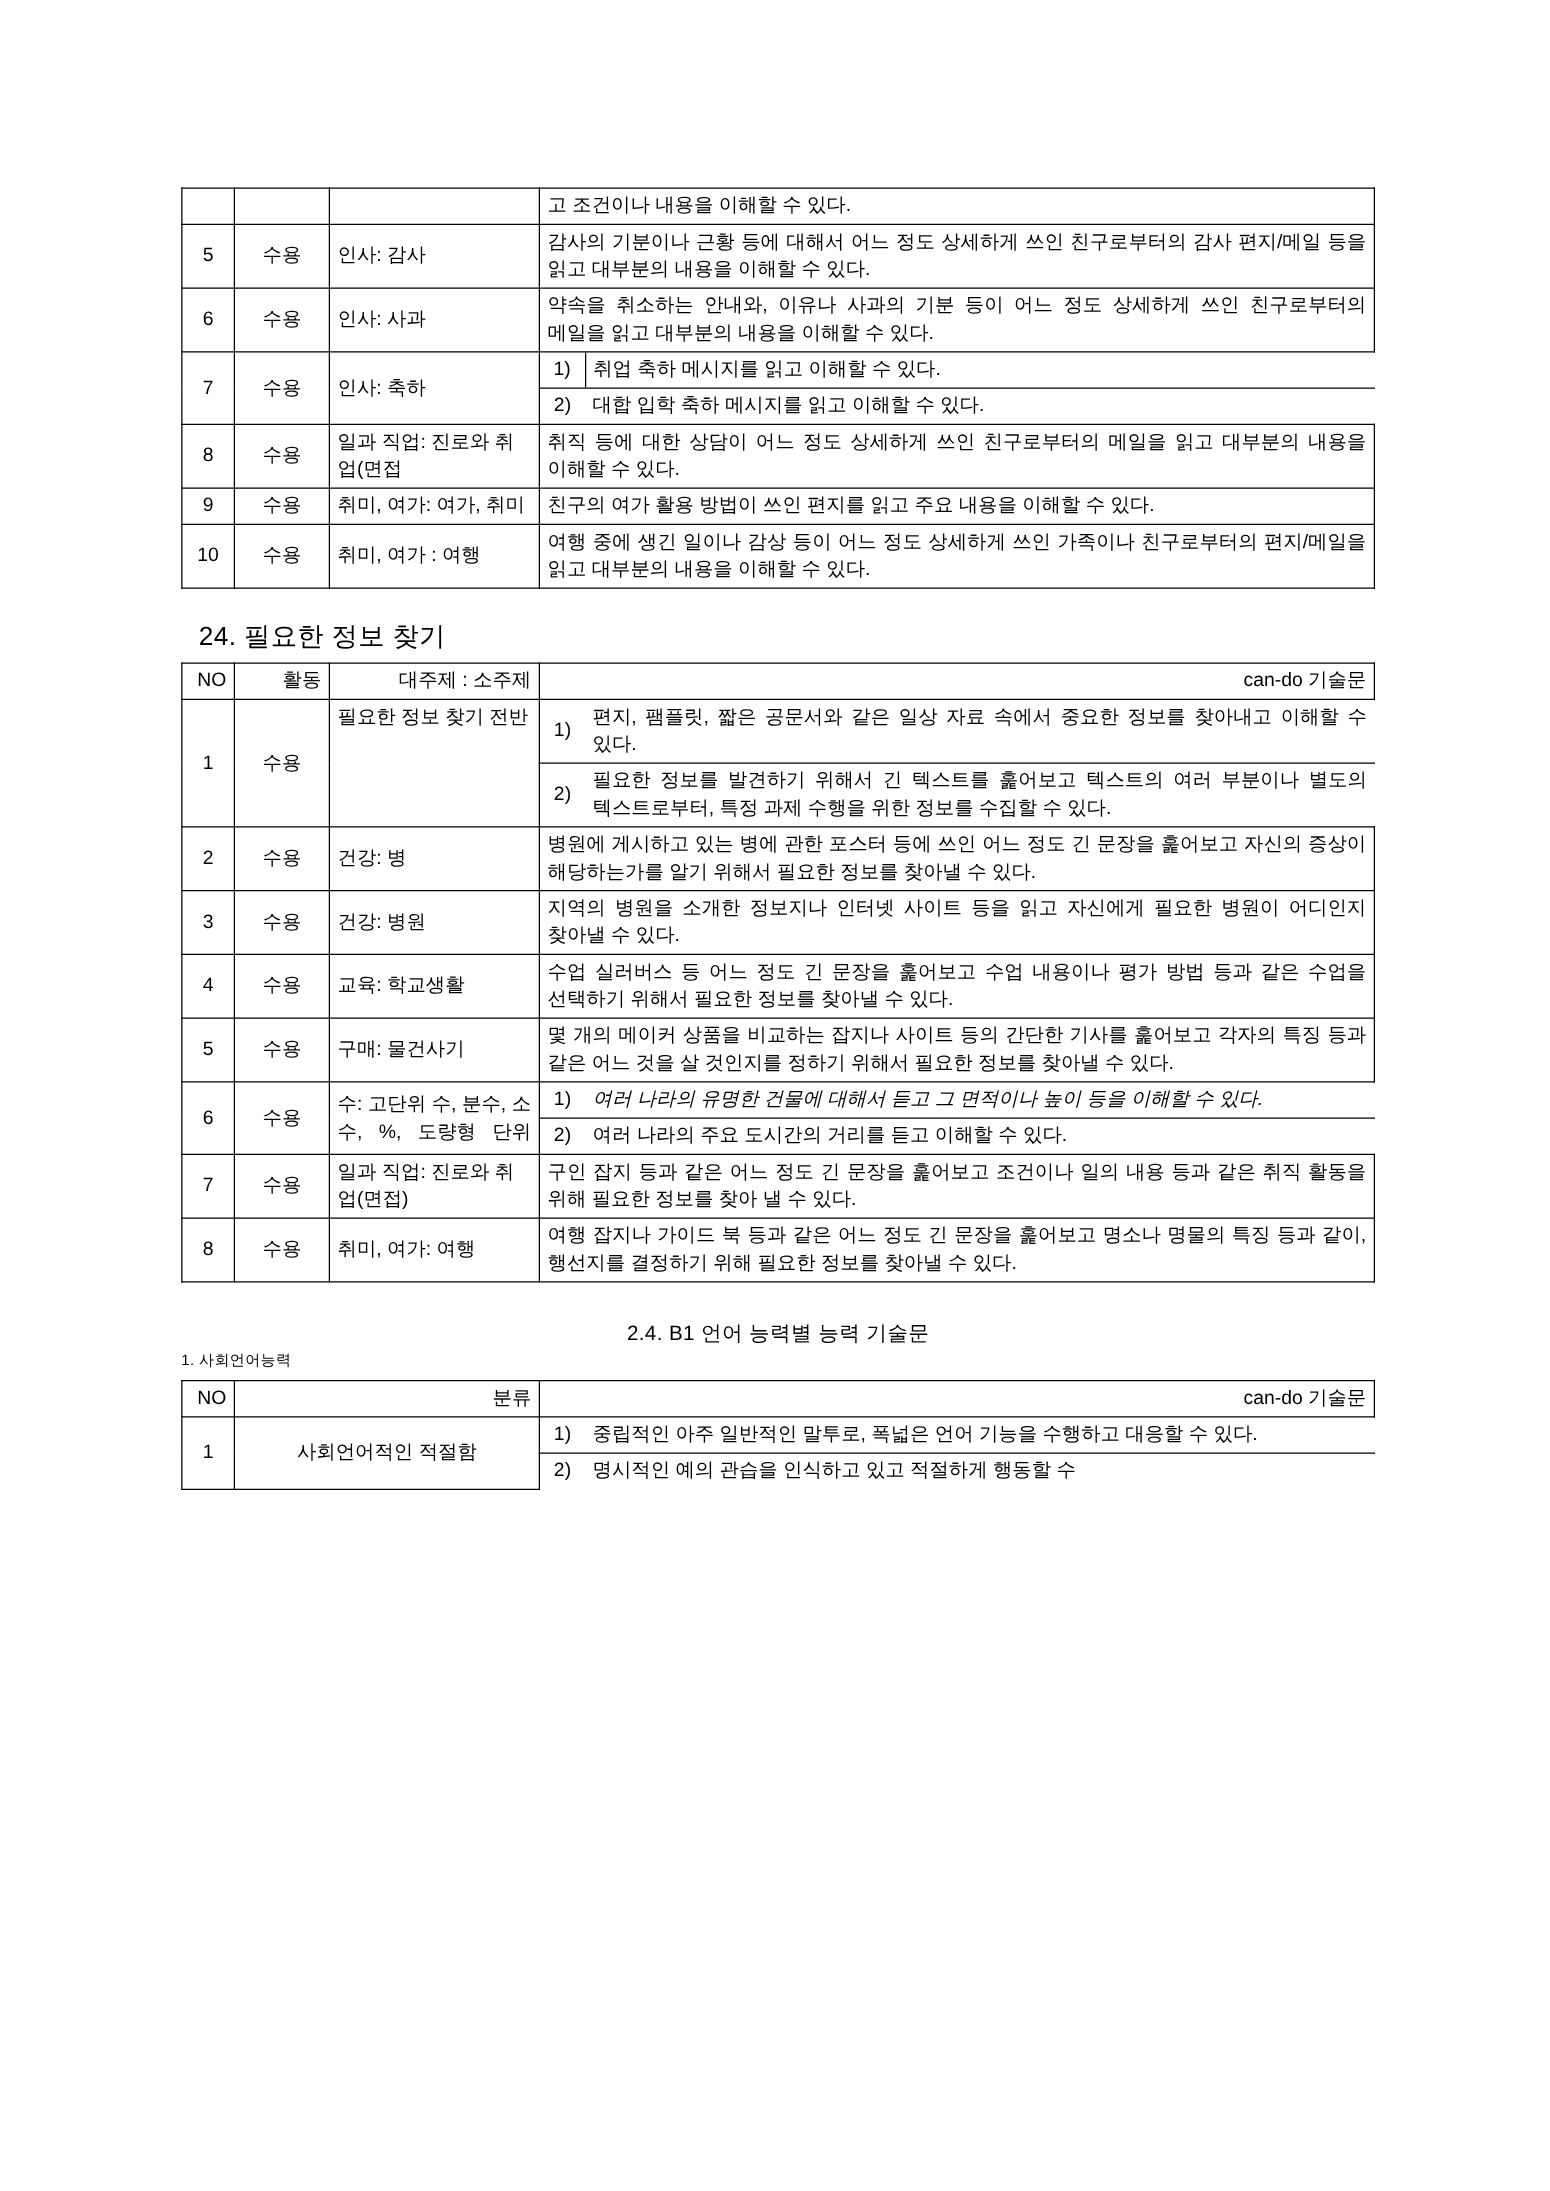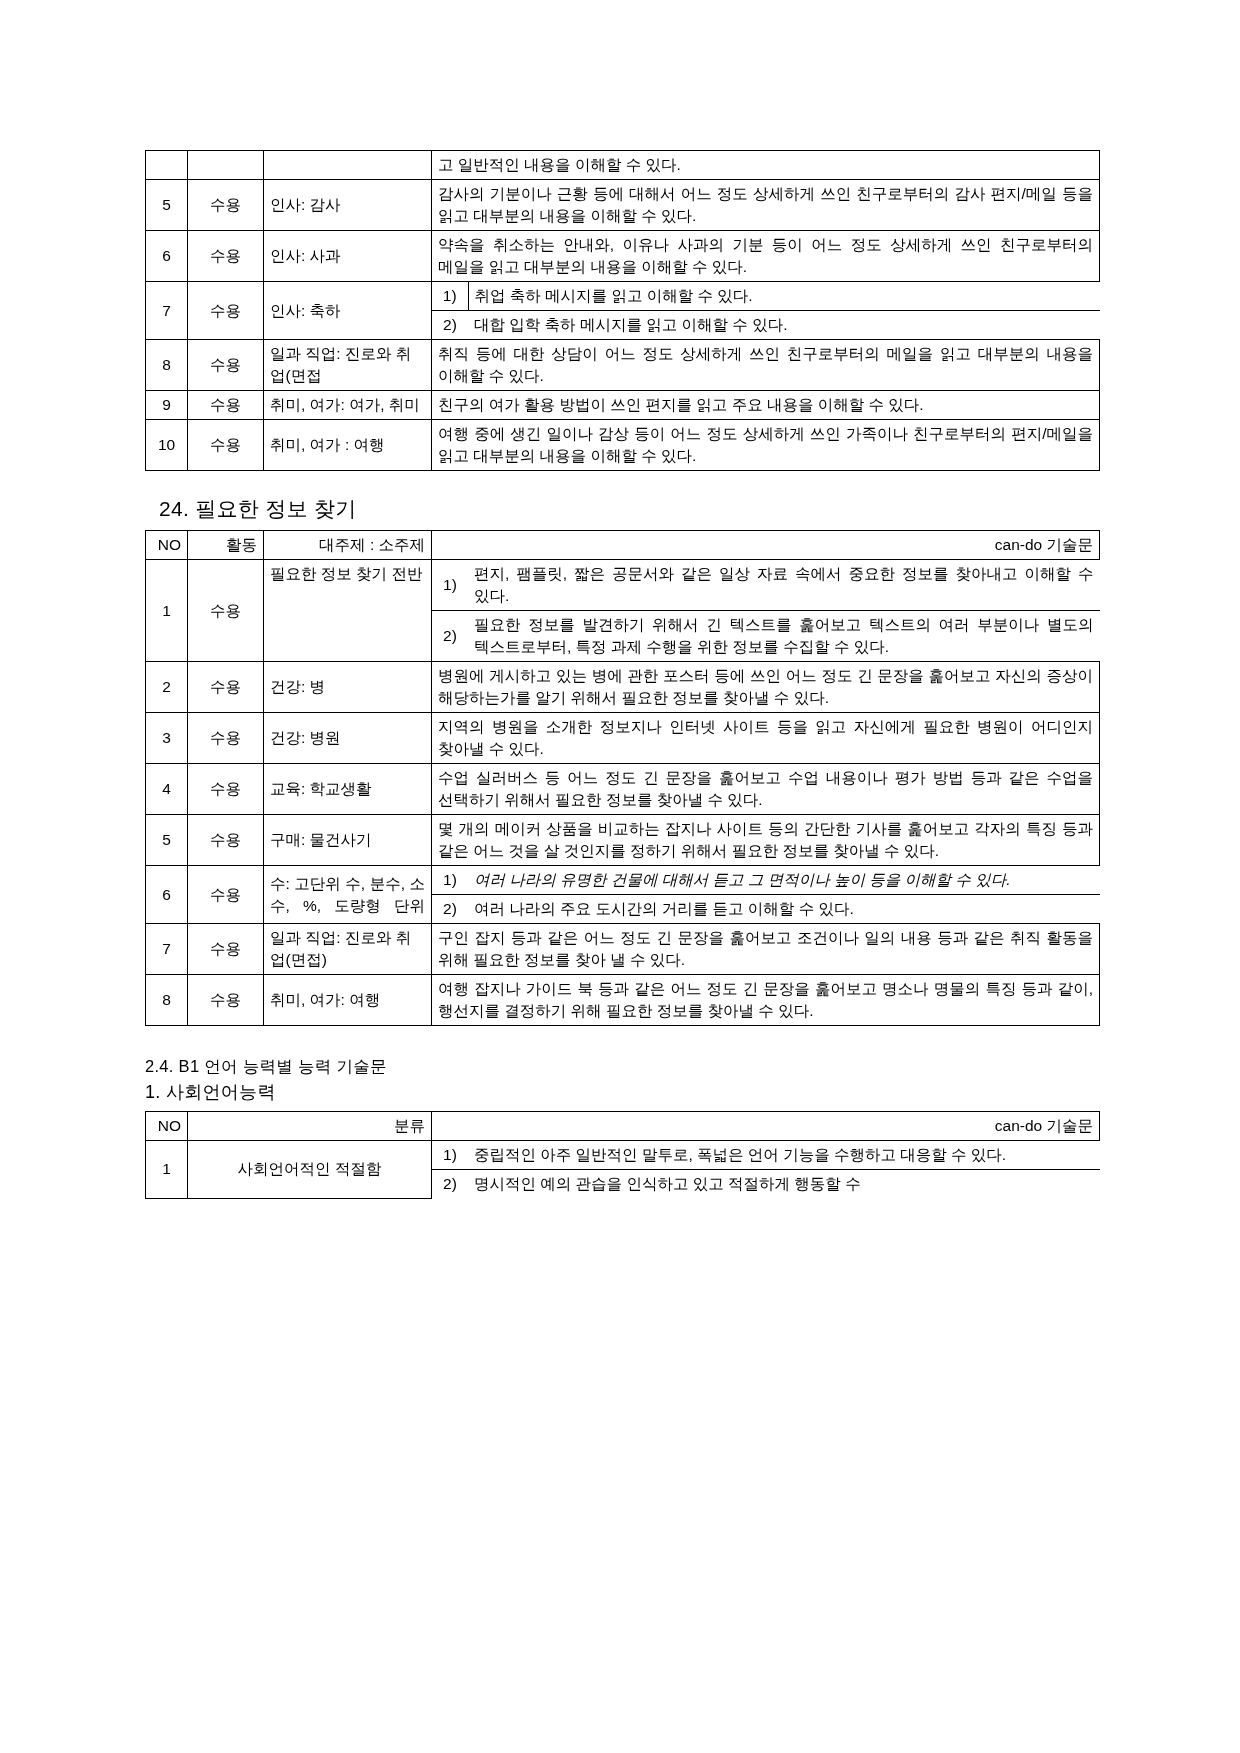--- a/index.html
+++ b/index.html
@@ -51,23 +51,24 @@
   }
   .section-title {
     font-size: 21px;
     margin: 24px 0 7px 14px;
     letter-spacing: 0.3px;
   }
   .section-title-2 {
     font-size: 16.5px;
     margin: 30px 0 2px 0;
     letter-spacing: 0.3px;
+    text-align: center;
   }
   .section-title-3 {
-    font-size: 18px;
+    font-size: 12px;
     margin: 2px 0 7px 0;
     letter-spacing: 0.3px;
   }
   .justify-spread {
     text-align: justify;
     text-align-last: justify;
     margin-left: 22px;
   }
   .center { text-align: center; }
   .c-class { width: 244px; text-align: center; }
@@ -82,21 +83,21 @@
       <col class="c-no">
         <col class="c-act">
         <col class="c-topic">
         <col>
     </colgroup>
     <tbody>
       <tr>
         <td>&nbsp;</td>
         <td>&nbsp;</td>
         <td>&nbsp;</td>
-        <td class="desc-cell">고 일반적인 내용을 이해할 수 있다.</td>
+        <td class="desc-cell">고 조건이나 내용을 이해할 수 있다.</td>
       </tr>
       <tr>
         <td class="center">5</td>
         <td class="center">수용</td>
         <td>인사: 감사</td>
         <td class="desc-cell">감사의 기분이나 근황 등에 대해서 어느 정도 상세하게 쓰인 친구로부터의 감사 편지/메일 등을 읽고 대부분의 내용을 이해할 수 있다.</td>
       </tr>
       <tr>
         <td class="center">6</td>
         <td class="center">수용</td>

